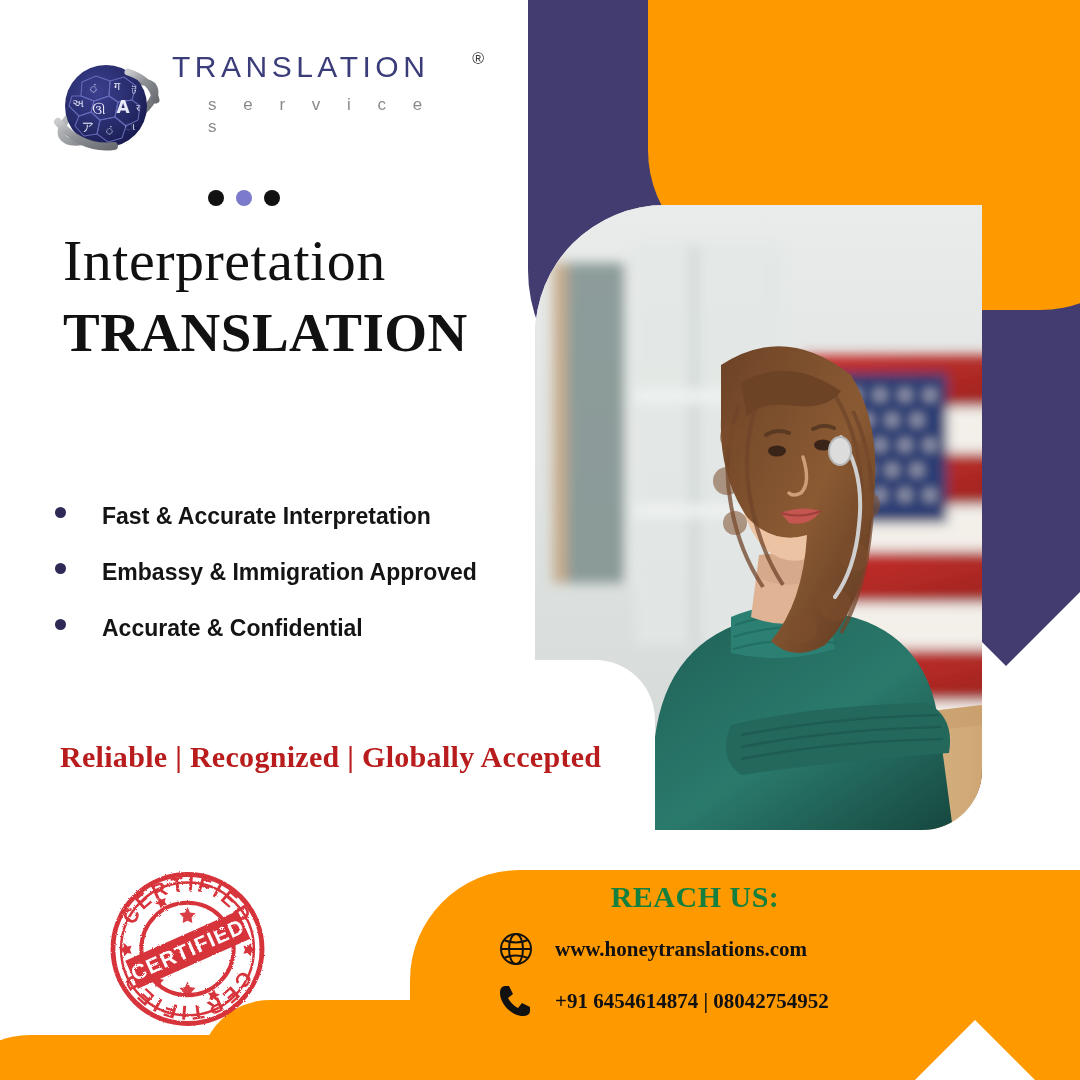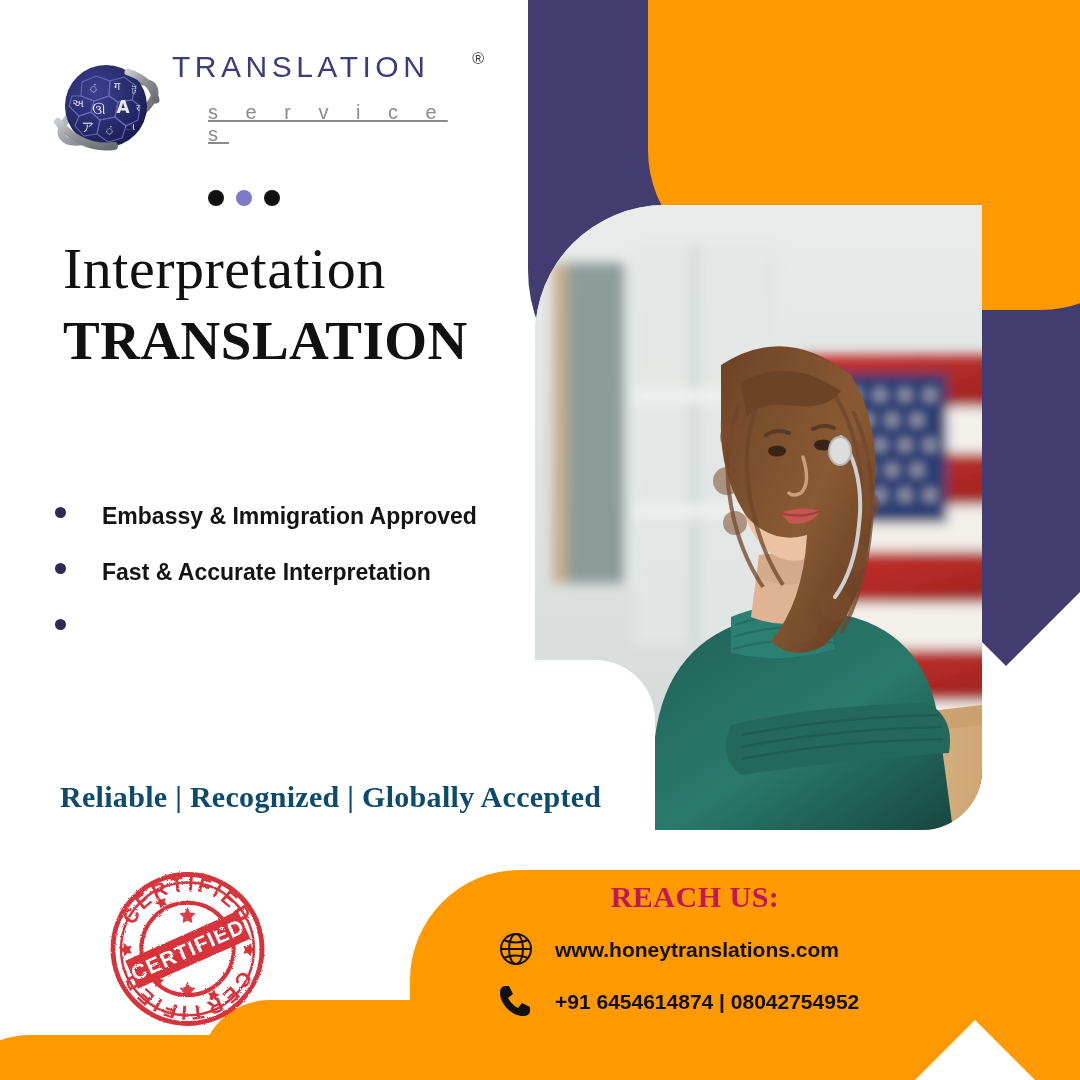--- a/index.html
+++ b/index.html
@@ -133,41 +133,40 @@
   .logo-translation{
     font-family:"Liberation Sans", sans-serif;
     font-size:30px; font-weight:400;
     letter-spacing:4.5px;
     color:#3B3C7A;
     line-height:34px;
     margin-top:2px;
   }
   .logo-services{
     font-family:"Liberation Sans", sans-serif;
-    font-size:20px; font-weight:400;
+    font-size:17px; font-weight:400;
     letter-spacing:11px;
     color:#8A8A8A;
     line-height:22px;
-    margin-top:17px;
+    margin-top:10px;
     margin-left:36px;
-    text-decoration:underline;
   }
 
   .dots{
     position:absolute; left:208px; top:190px;
     display:flex; gap:12px; align-items:center;
   }
   .dot{ width:16px; height:16px; border-radius:50%; }
   .dot.d1{ background:#111111; }
   .dot.d2{ background:#7B7ACB; }
   .dot.d3{ background:#111111; }
 
   
   .headline{
-    position:absolute; left:63px; top:236px;
+    position:absolute; left:63px; top:228px;
     width:470px;
   }
   .head-script{
     font-family:"Liberation Serif", serif;
     font-size:58px; font-weight:400;
     color:#111111;
     line-height:66px;
     letter-spacing:0.5px;
   }
   .head-bold{
@@ -198,62 +197,62 @@
   .bullet-text{
     font-family:"Liberation Sans", sans-serif;
     font-size:23px; font-weight:700;
     color:#141414;
     line-height:36px;
     max-width:400px;
   }
 
   
   .tagline{
-    position:absolute; left:60px; top:780px;
+    position:absolute; left:60px; top:740px;
     font-family:"Liberation Serif", serif;
     font-size:30px; font-weight:700;
-    color:#0c4a6e;
+    color:#b91c1c;
     letter-spacing:0.3px;
     white-space:nowrap;
   }
 
   
   .stamp{
     position:absolute; left:105px; top:868px;
     width:165px; height:162px;
   }
   .stamp svg{ width:100%; height:100%; display:block; }
 
   
   .reach{
     position:absolute; left:440px; top:880px;
     width:620px;
   }
   .reach-title{
     font-family:"Liberation Serif", serif;
     font-size:30px; font-weight:700;
-    color:#be185d;
+    color:#15803d;
     text-align:center;
     width:510px;
     letter-spacing:0.5px;
   }
   .contact-row{
     display:flex; align-items:center;
     margin-top:14px;
   }
   .contact-ico{
     flex:0 0 auto;
     width:42px; height:42px;
     margin-right:18px;
     margin-left:55px;
     display:flex; align-items:center; justify-content:center;
   }
   .contact-ico svg{ display:block; }
   .contact-txt{
-    font-family:Liberation Sans, sans-serif;
+    font-family:Liberation Serif, serif;
     font-size:21px; font-weight:700;
     color:#111111;
     line-height:27px;
   }
   .contact-row.tight{ margin-top:10px; }
 </style>
 </head>
 <body>
 
 <div class="poster">
@@ -478,28 +477,29 @@
   </div>
 
   <div class="headline">
     <div class="head-script">Interpretation</div>
     <div class="head-bold">TRANSLATION</div>
   </div>
 
   <div class="bullets">
     <div class="bullet-row">
       <span class="bullet-dot"></span>
-      <span class="bullet-text">Embassy &amp; Immigration Approved</span>
+      <span class="bullet-text">Fast &amp; Accurate Interpretation</span>
     </div>
     <div class="bullet-row">
       <span class="bullet-dot"></span>
-      <span class="bullet-text">Fast &amp; Accurate Interpretation</span>
+      <span class="bullet-text">Embassy &amp; Immigration Approved</span>
     </div>
     <div class="bullet-row">
       <span class="bullet-dot"></span>
+      <span class="bullet-text">Accurate &amp; Confidential</span>
     </div>
   </div>
 
   <div class="tagline">Reliable  |  Recognized  |  Globally Accepted</div>
 
   <div class="stamp">
     <svg viewBox="0 0 200 200">
       <defs>
         <path id="arcTop" d="M 28 100 A 72 72 0 0 1 172 100"></path>
         <path id="arcBot" d="M 170 100 A 70 70 0 0 1 30 100"></path>

